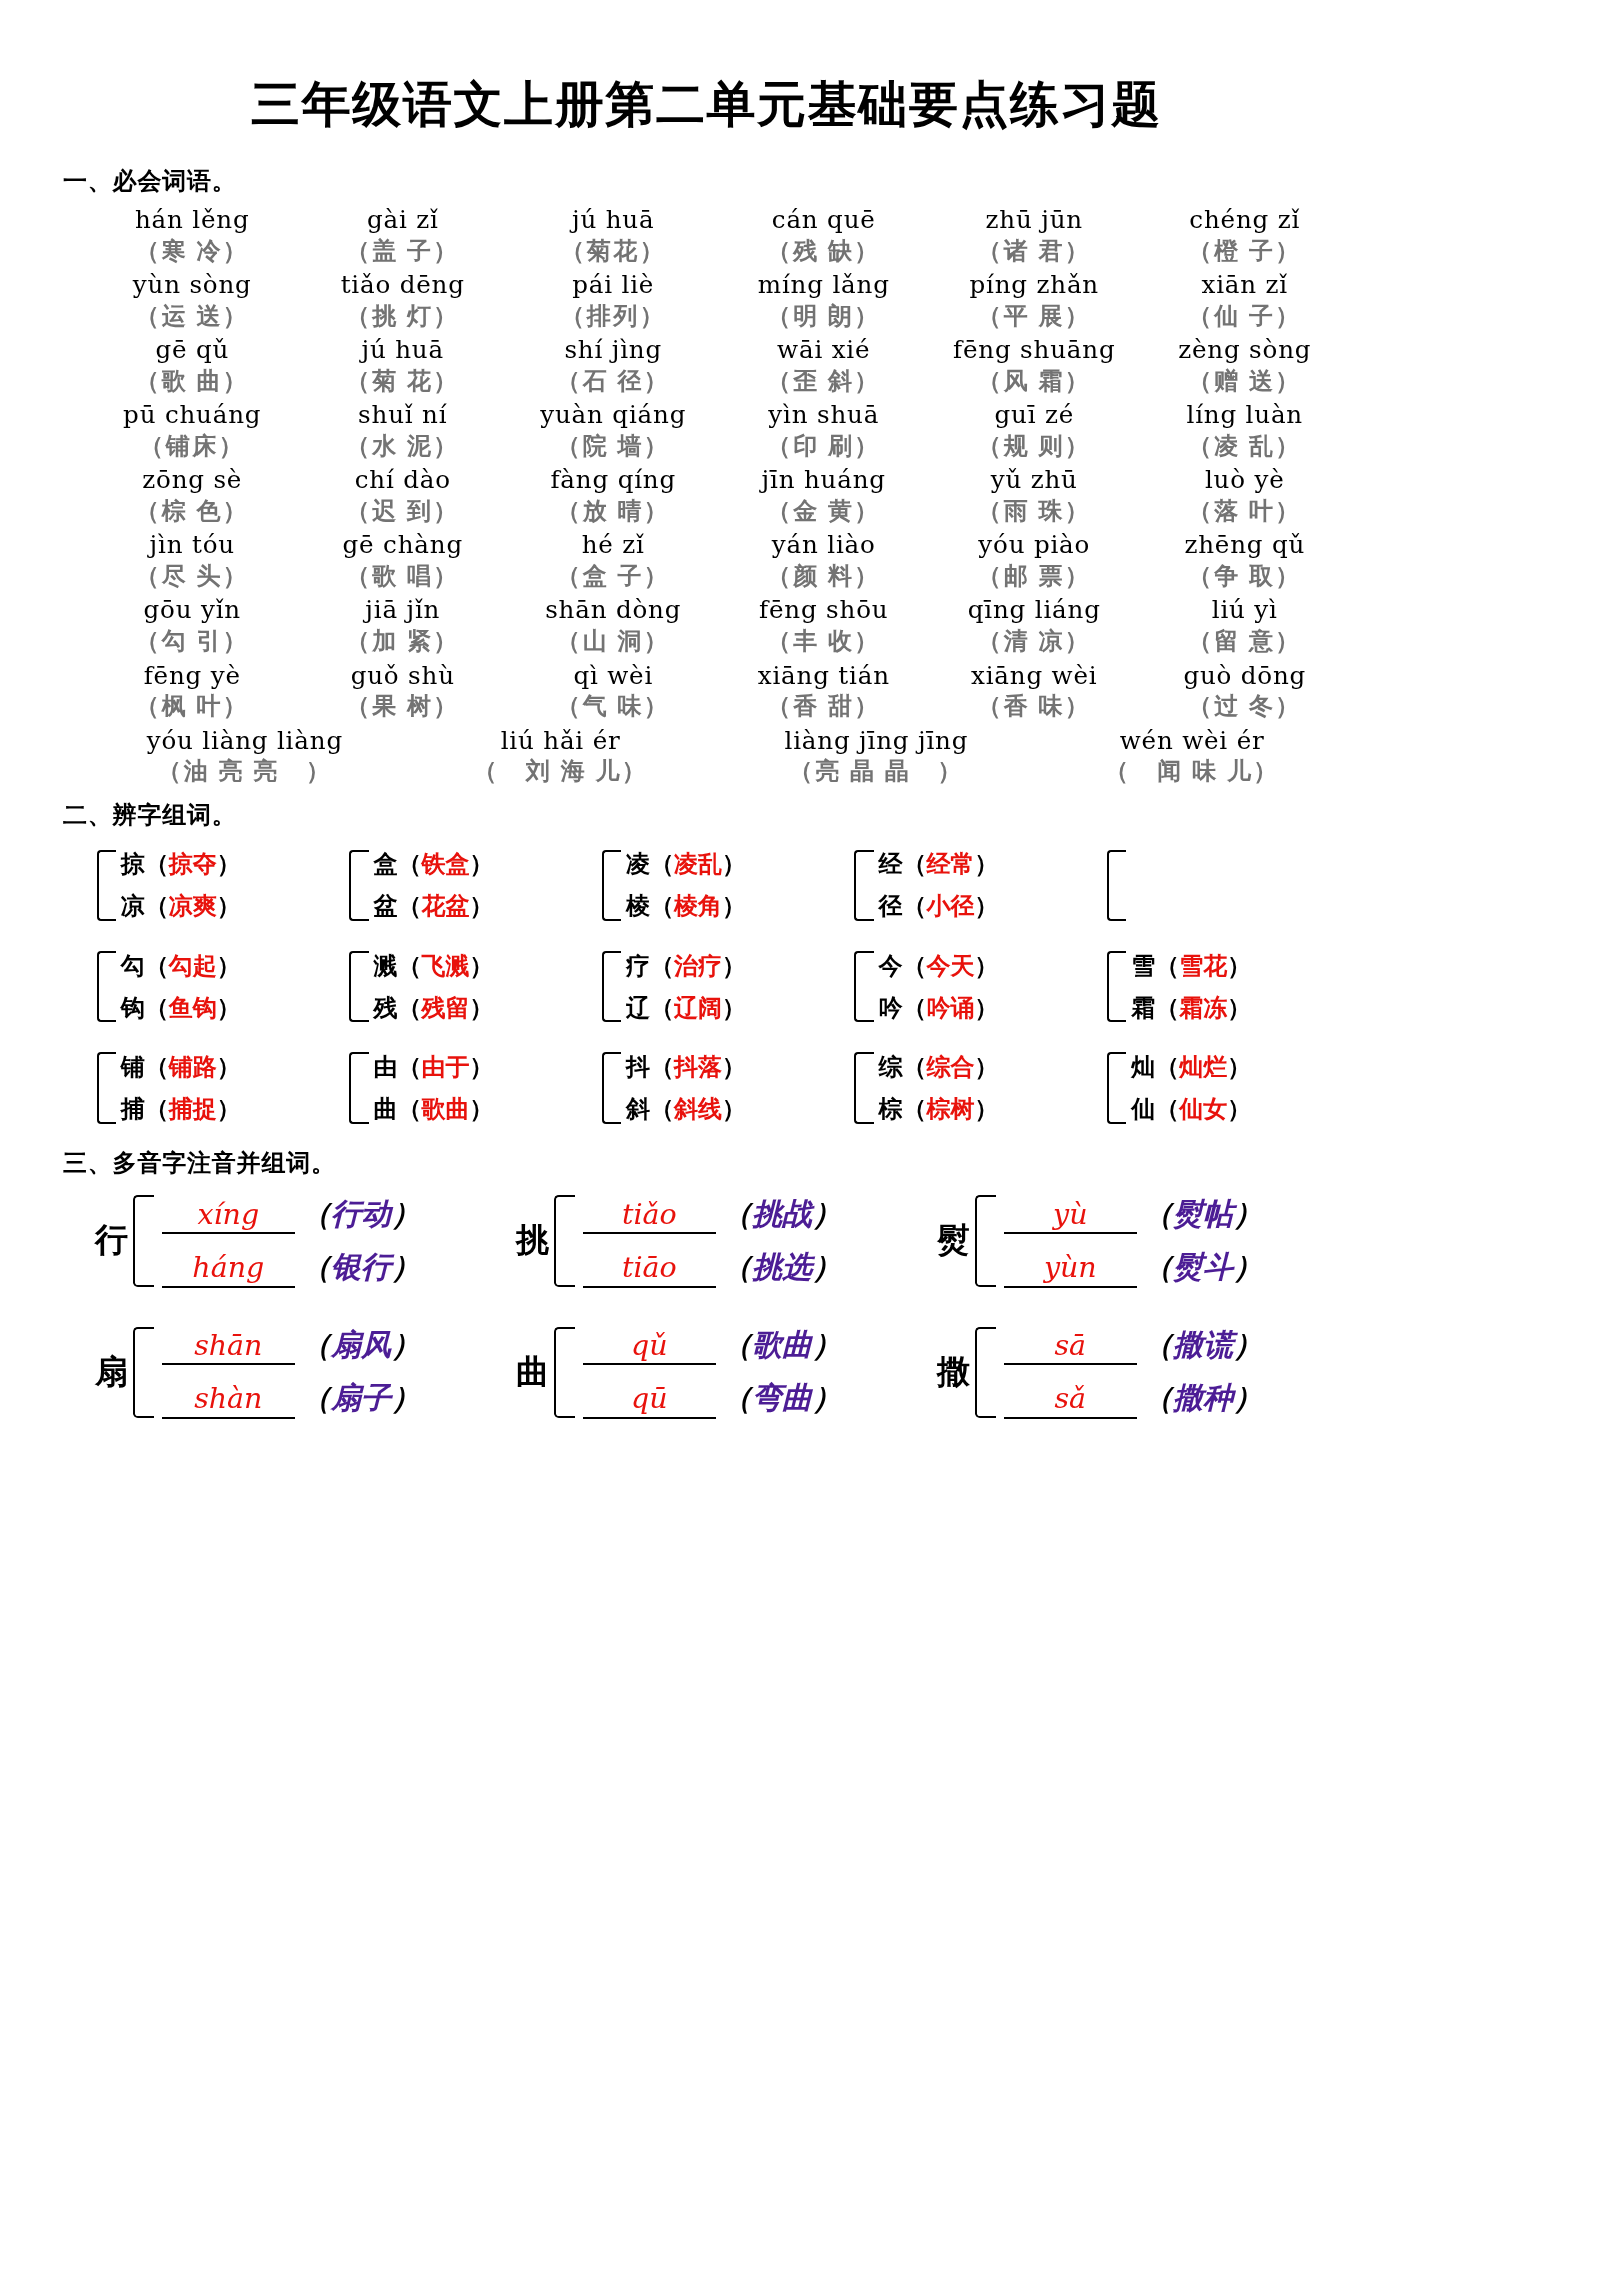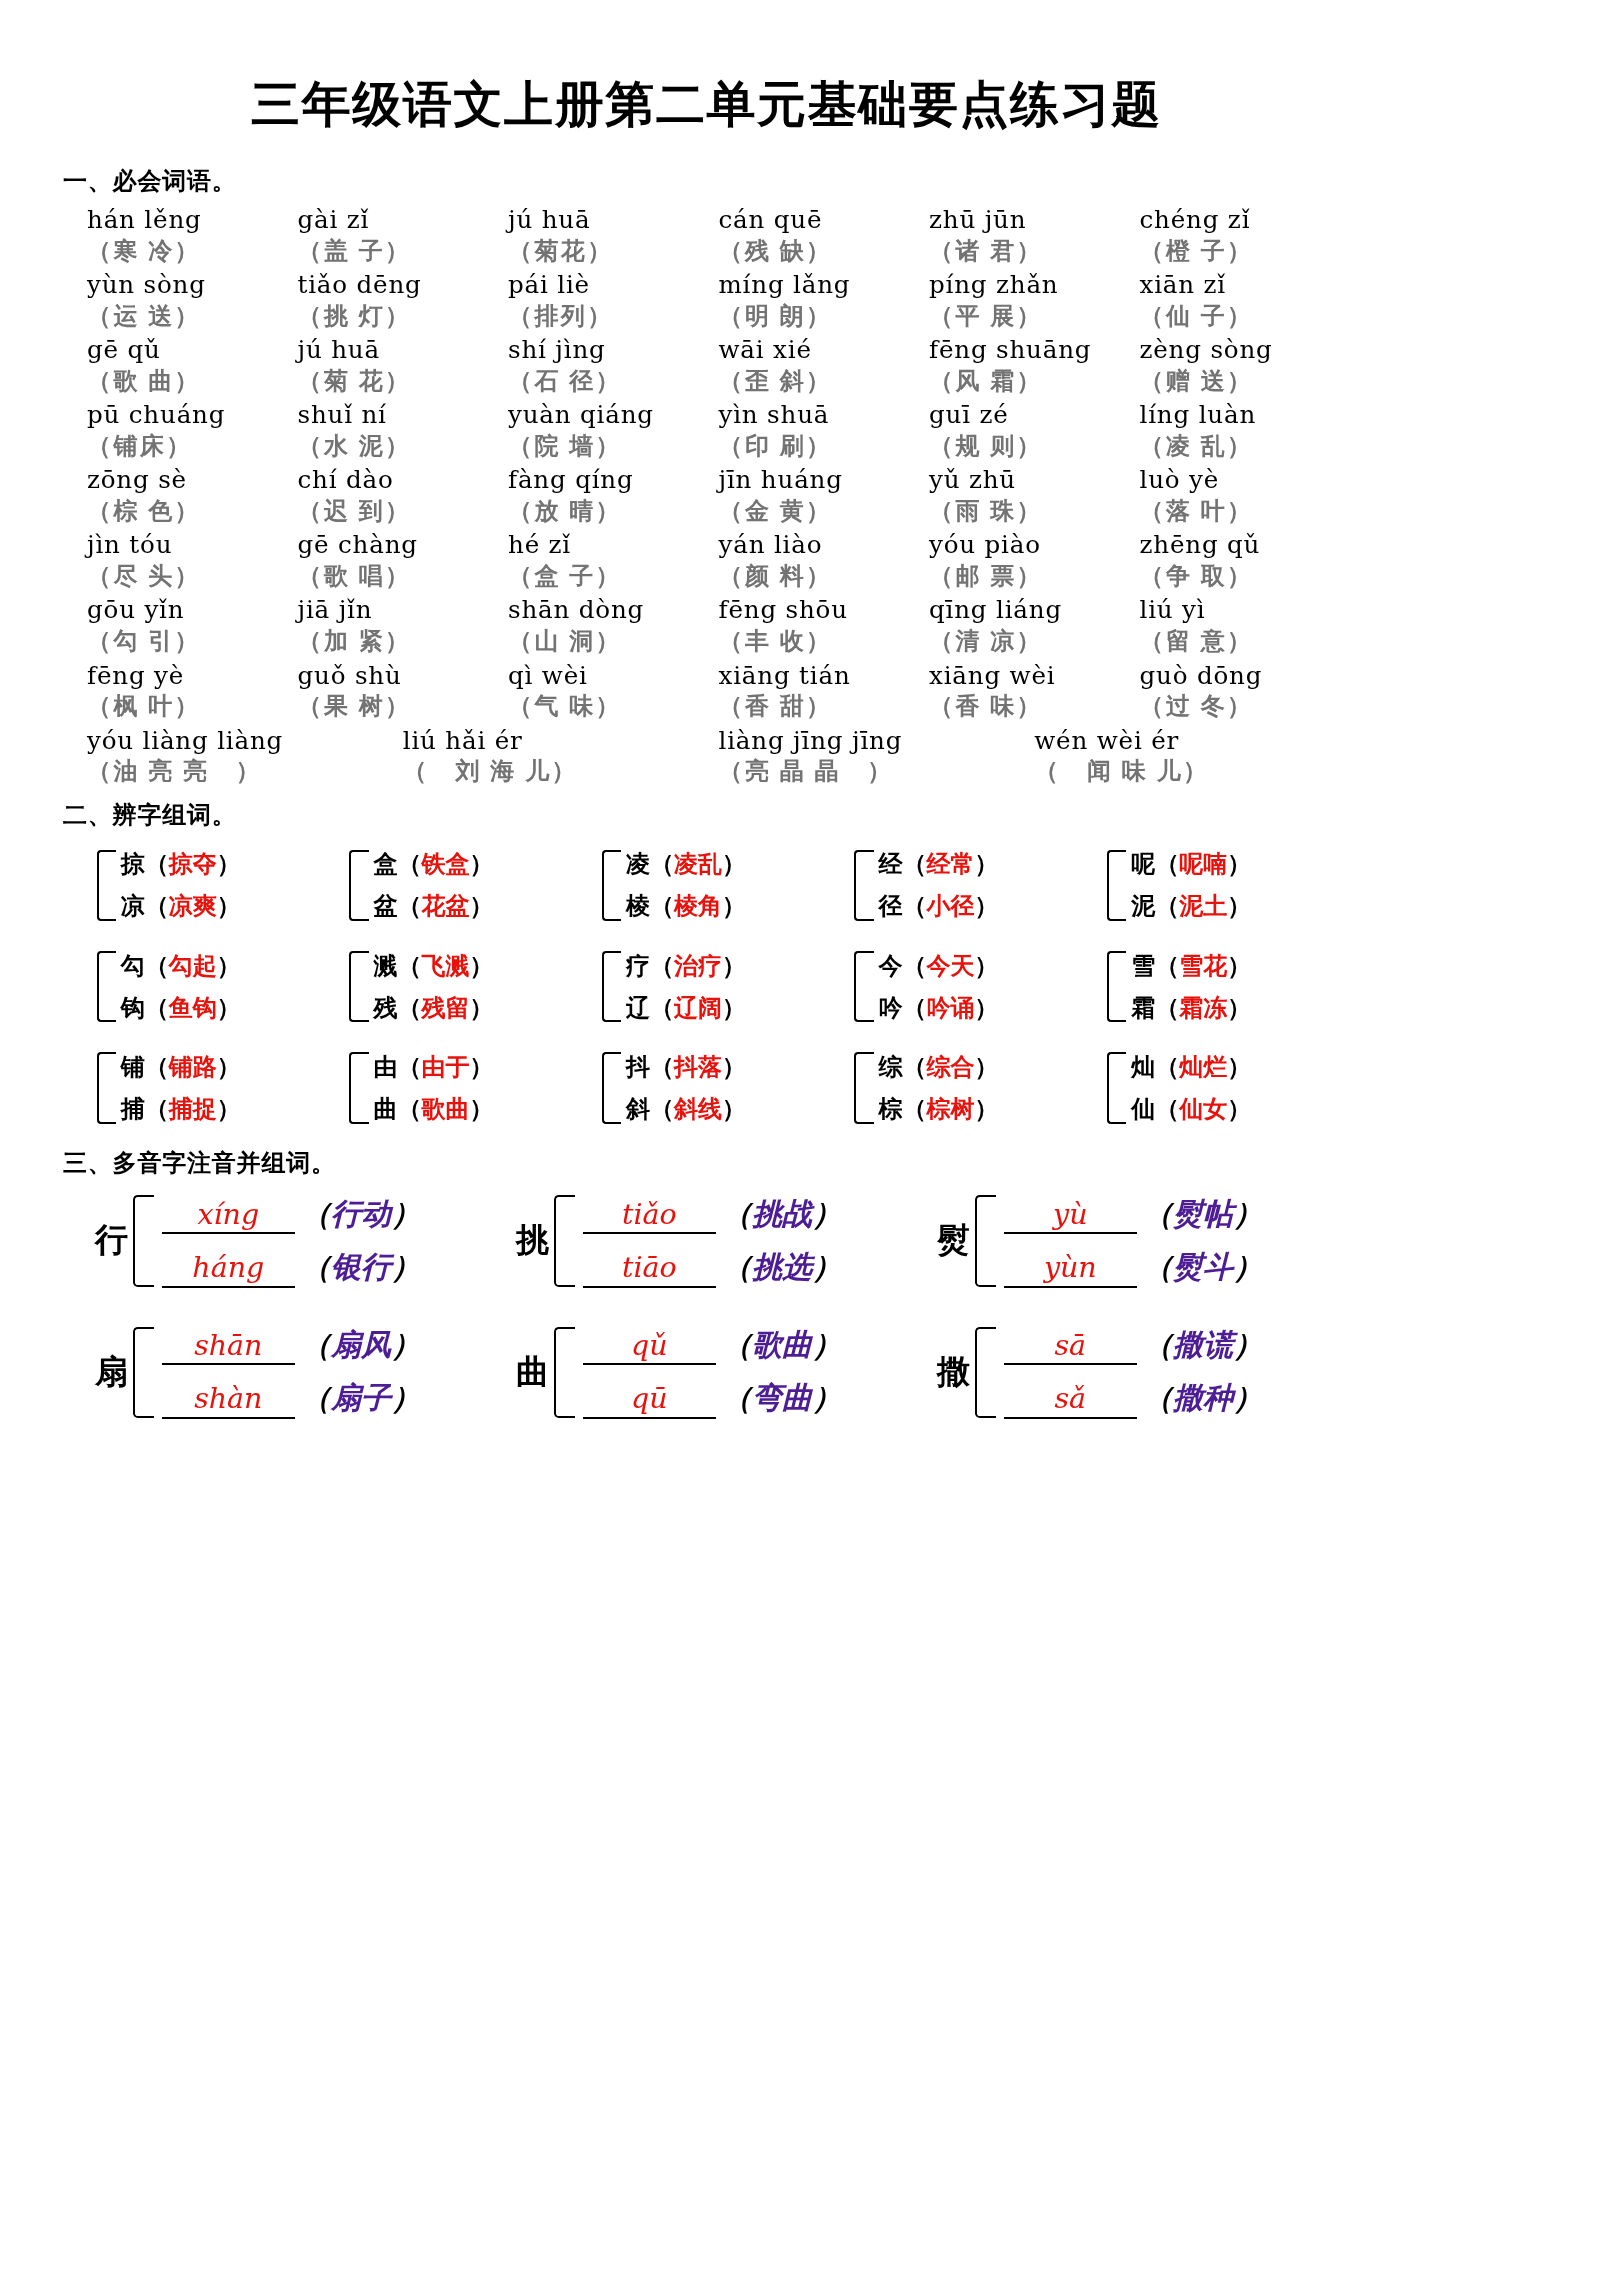--- a/index.html
+++ b/index.html
@@ -41,21 +41,21 @@
     padding-right: 8px;
   }
   .word-row {
     display: flex;
     justify-content: space-between;
     align-items: flex-end;
     margin-bottom: 3.2px;
   }
   .word-cell {
     flex: 1 1 0;
-    text-align: left;
+    text-align: center;
   }
   .pinyin {
     font-family: "DejaVu Serif", serif;
     font-size: 24.6px;
     color: #000;
     letter-spacing: 0.8px;
     line-height: 1.2;
     white-space: nowrap;
   }
   .answer {
@@ -431,24 +431,20 @@
       </div>
       <div class="pair-group">
         <div class="brace"></div>
         <div class="pair-lines">
           <div class="pair-line"><span class="char">经</span>（<span class="red">经常</span>）</div>
           <div class="pair-line"><span class="char">径</span>（<span class="red">小径</span>）</div>
         </div>
       </div>
       <div class="pair-group">
         <div class="brace"></div>
-        <div class="pair-lines">
-          <div class="pair-line"><span class="char">呢</span>（<span class="red">呢喃</span>）</div>
-          <div class="pair-line"><span class="char">泥</span>（<span class="red">泥土</span>）</div>
-        </div>
       </div>
     </div>
 
     <div class="pairs-row">
       <div class="pair-group">
         <div class="brace"></div>
         <div class="pair-lines">
           <div class="pair-line"><span class="char">勾</span>（<span class="red">勾起</span>）</div>
           <div class="pair-line"><span class="char">钩</span>（<span class="red">鱼钩</span>）</div>
         </div>

